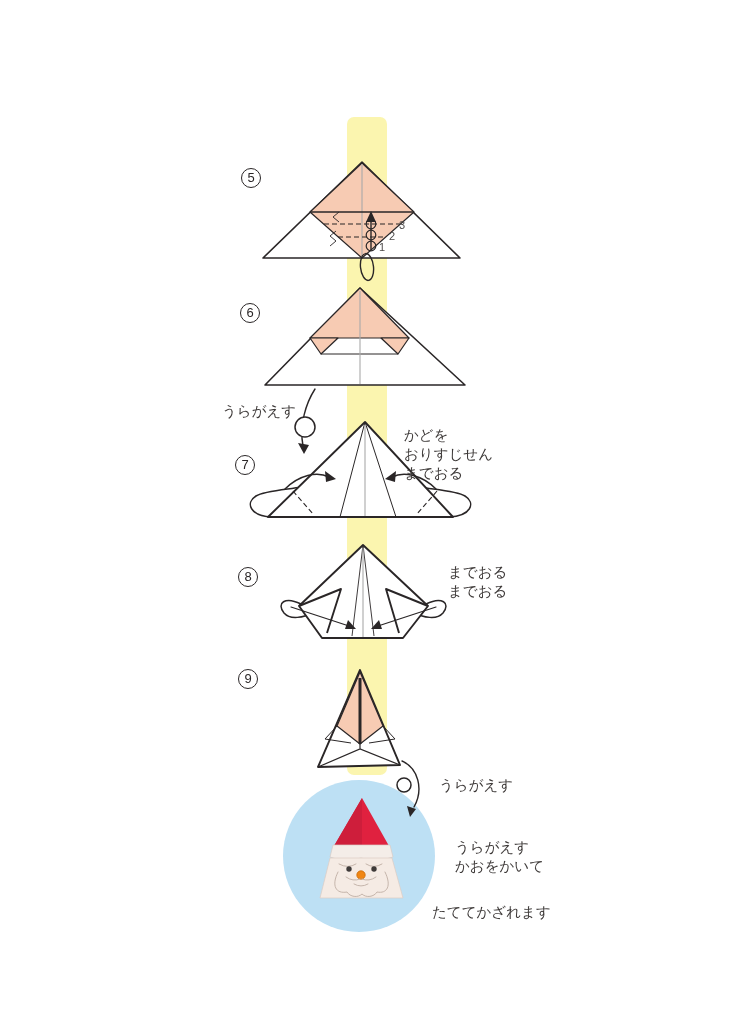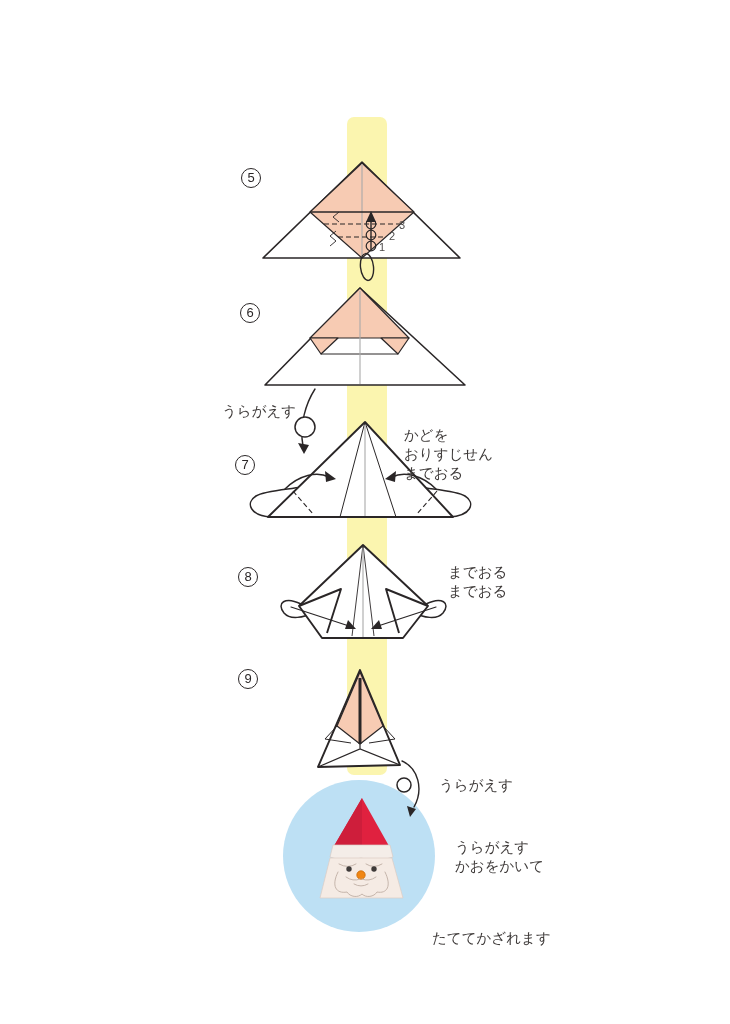--- a/index.html
+++ b/index.html
@@ -158,15 +158,15 @@
     <div>までおる</div>
   </div>
 
   <div class="txt" style="left:439px;top:776px">うらがえす</div>
 
   <div class="txt" style="left:455px;top:838px">
     <div>うらがえす</div>
     <div>かおをかいて</div>
   </div>
 
-  <div class="txt" style="left:432px;top:929px">たててかざれます</div>
+  <div class="txt" style="left:432px;top:903px">たててかざれます</div>
 
 </div>
 
 </body></html>

